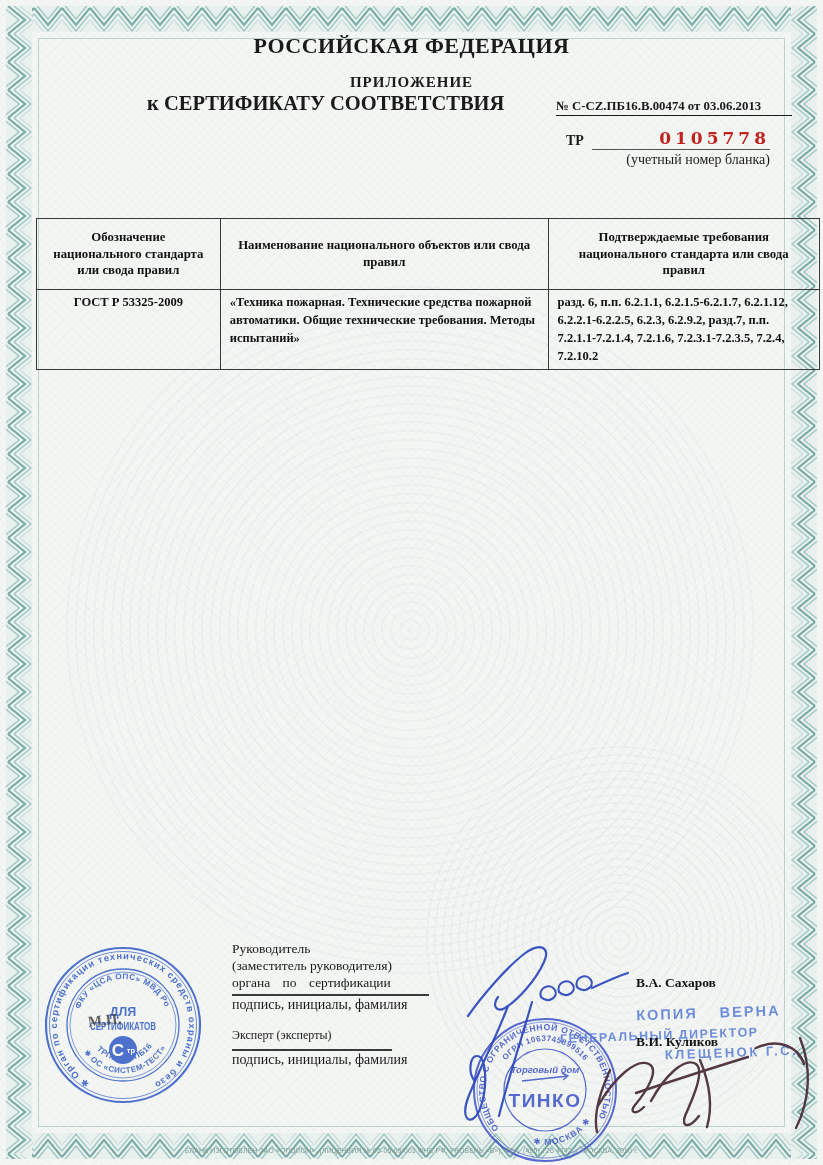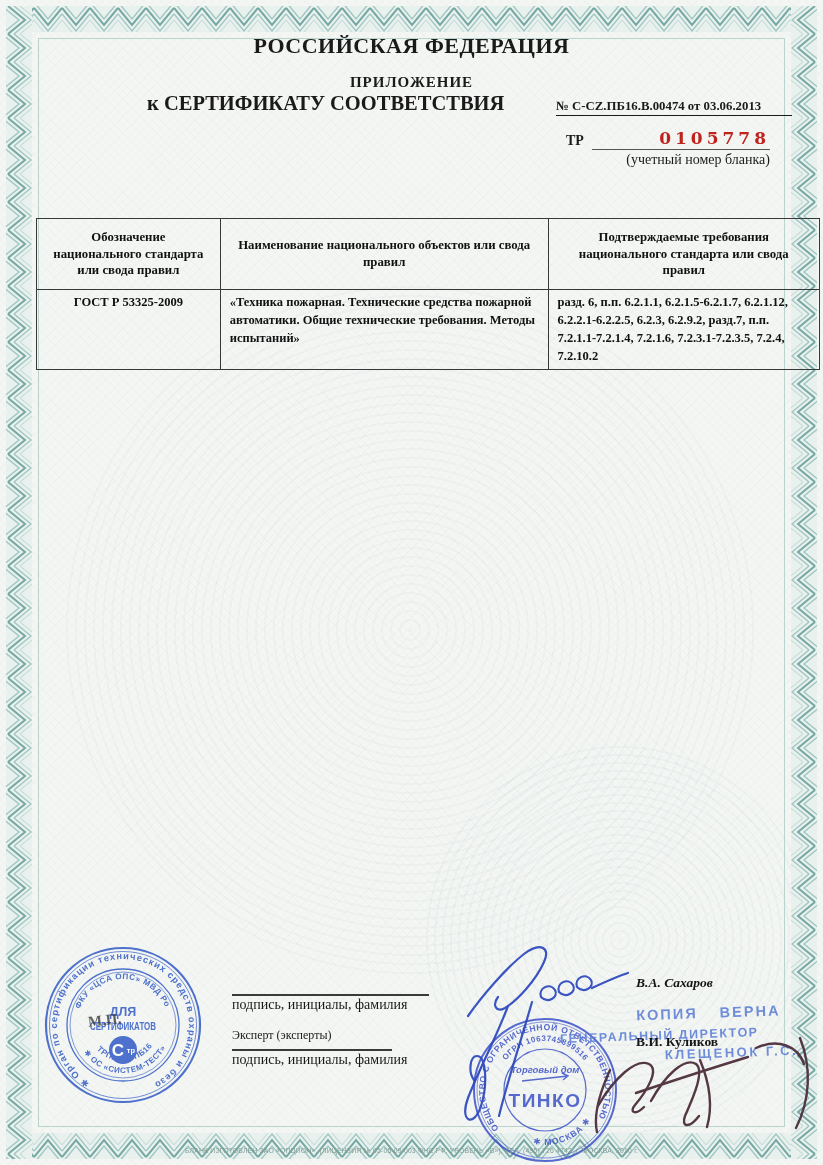--- a/index.html
+++ b/index.html
@@ -136,28 +136,33 @@
       <th>Подтверждаемые требования национального стандарта или свода правил</th>
     </tr>
     <tr class="r1">
       <td class="c1">ГОСТ Р 53325-2009</td>
       <td>«Техника пожарная. Технические средства пожарной автоматики. Общие технические требования. Методы испытаний»</td>
       <td>разд. 6, п.п. 6.2.1.1, 6.2.1.5-6.2.1.7, 6.2.1.12, 6.2.2.1-6.2.2.5, 6.2.3, 6.2.9.2, разд.7, п.п. 7.2.1.1-7.2.1.4, 7.2.1.6, 7.2.3.1-7.2.3.5, 7.2.4, 7.2.10.2</td>
     </tr>
   </tbody>
     </table>
 
+  <div class="txt role">
+    <div>Руководитель</div>
+    <div>(заместитель руководителя)</div>
+    <div class="wide">органа по сертификации</div>
+  </div>
   <div class="uline" style="left:232px;top:994px;width:197px;"></div>
   <div class="txt cap" style="left:232px;top:997px;">подпись, инициалы, фамилия</div>
 
   <div class="txt expert-role">Эксперт (эксперты)</div>
   <div class="uline" style="left:232px;top:1049px;width:160px;"></div>
   <div class="txt cap" style="left:232px;top:1052px;">подпись, инициалы, фамилия</div>
 
-  <div class="txt name" style="left:636px;top:975px;font-style:italic;">В.А. Сахаров</div>
+  <div class="txt name" style="left:636px;top:975px;">В.А. Сахаров</div>
   <div class="txt name" style="left:636px;top:1034px;">В.И. Куликов</div>
 
   <div class="txt copy-stamp">
     <div class="l1">КОПИЯ ВЕРНА</div>
     <div class="l2">ГЕНЕРАЛЬНЫЙ ДИРЕКТОР</div>
     <div class="l3">КЛЕЩЕНОК Г.С.</div>
   </div>
 
   <div class="txt mp-mark">М.П.</div>
 

